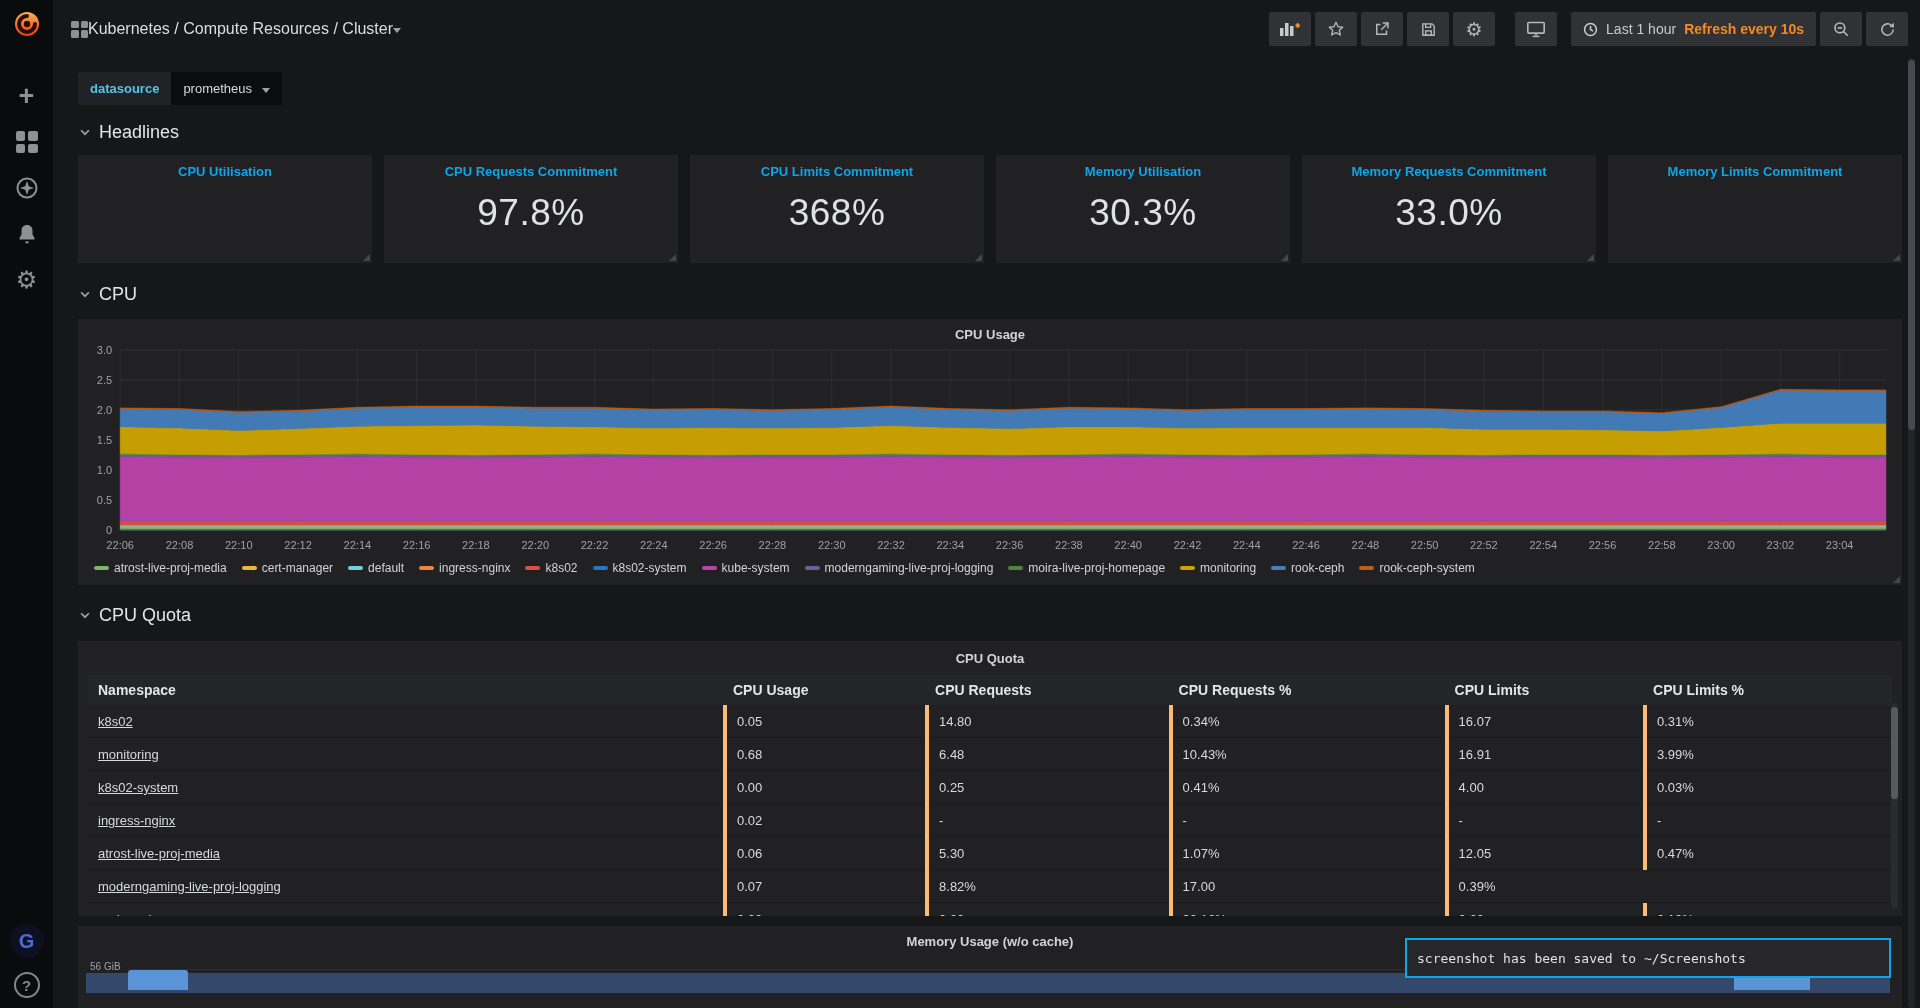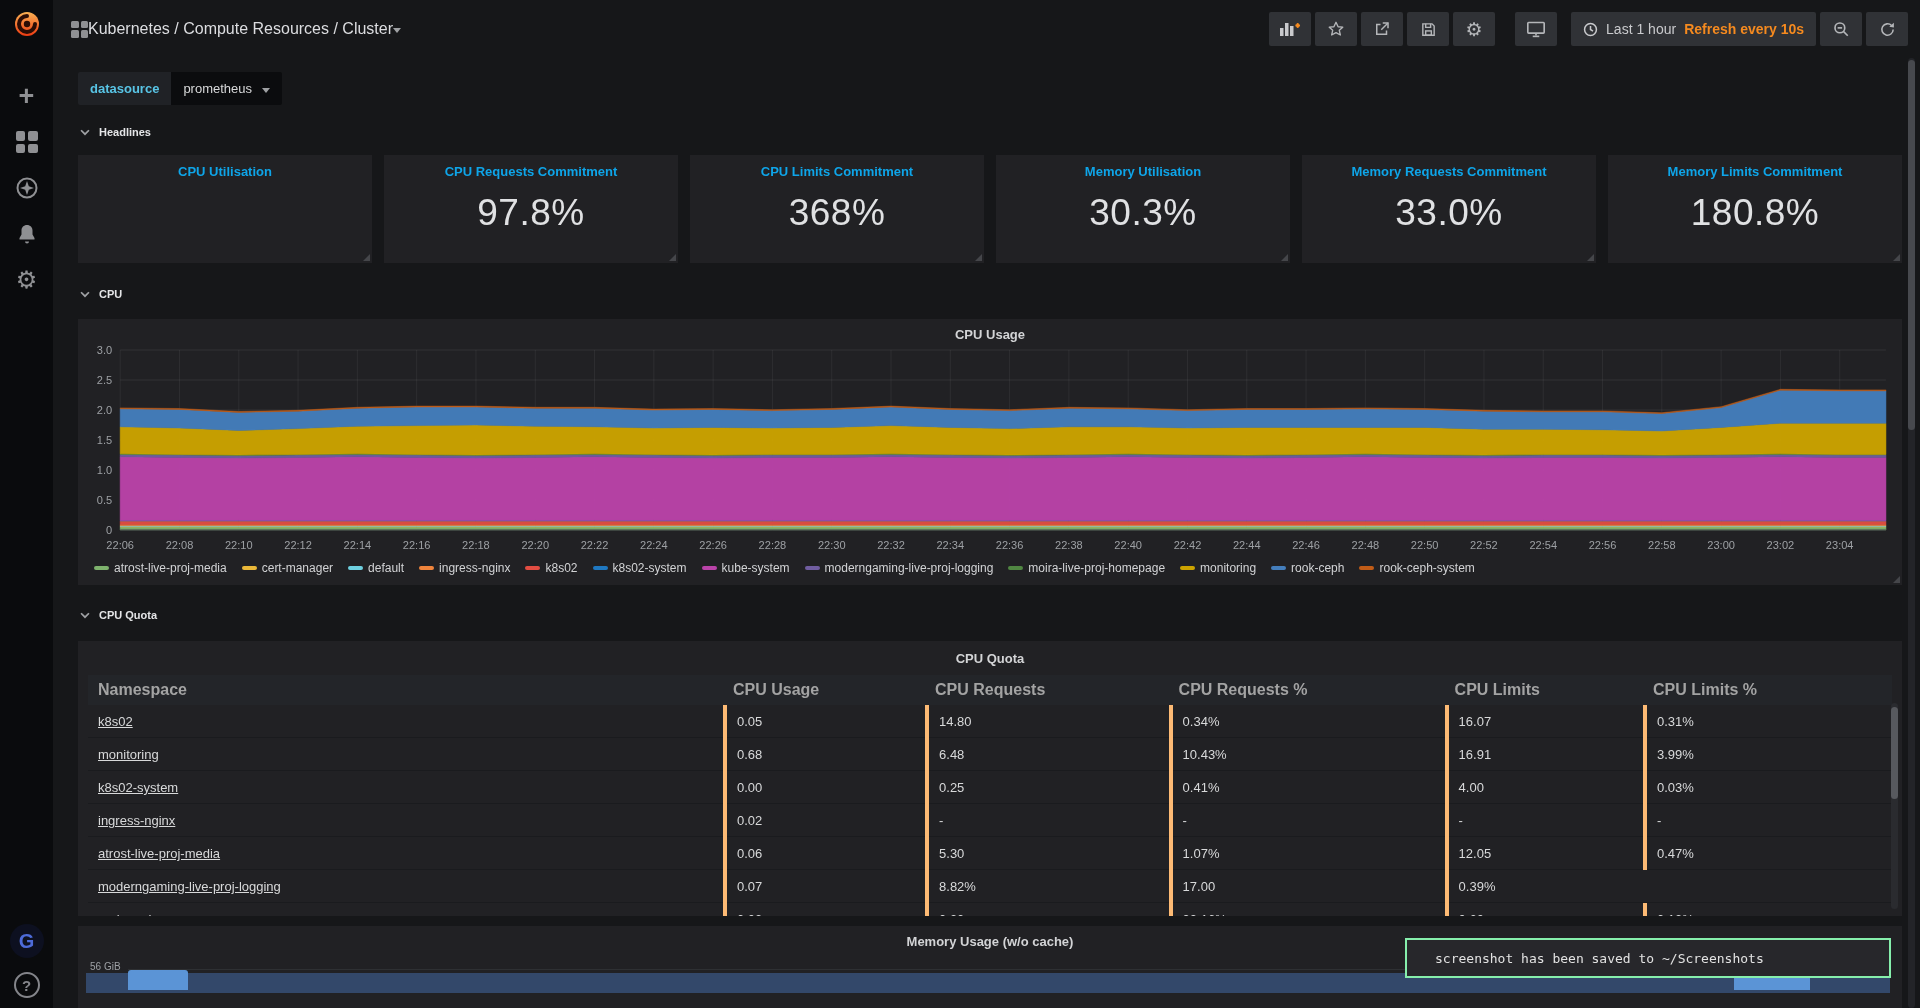--- a/index.html
+++ b/index.html
@@ -40,62 +40,62 @@
   .refresh-text { font-size:14px; color:#f58a1f; font-weight:700; }
   .gear-glyph { font-size:19px; line-height:1; color:#b4b6b9; }
   
   .content { position:absolute; left:25px; right:18px; top:58px; }
   .submenu { margin-top:14px; display:flex; align-items:flex-end; }
   .chip-label { height:33px; background:#202226; color:#58c4e5; font-size:13px; font-weight:700;
     display:flex; align-items:center; padding:0 12px; border-radius:2px 0 0 2px; }
   .chip-value { height:33px; background:#0b0c0e; color:#d8d9da; font-size:13px;
     display:flex; align-items:center; gap:10px; padding:0 12px; cursor:pointer; border-radius:0 2px 2px 0;}
   .section-header { margin-top:16px; display:flex; align-items:center; gap:7px; height:22px; cursor:pointer; }
-  .section-title { font-size:11px; font-weight:700; color:#e4e5e7; }
+  .section-title { font-size:18px; font-weight:400; color:#e4e5e7; }
   .panel { background:#212124; position:relative; }
   .corner { position:absolute; right:2px; bottom:2px; width:0; height:0;
     border-bottom:7px solid #45464a; border-left:7px solid transparent; }
   
   .stats-row { margin-top:12px; display:grid; grid-template-columns:repeat(6,1fr); gap:12px; height:108px; }
   .stat-title { text-align:center; font-size:13px; font-weight:700; color:#0ea5e9; padding-top:9px; }
   .stat-value { text-align:center; font-size:37px; font-weight:500; color:#e0e1e3; margin-top:13px; letter-spacing:.5px;}
   
   .cpu-panel { margin-top:14px; height:266px; padding:4px 8px; }
   .panel-title { text-align:center; font-size:13px; font-weight:700; color:#d3d4d6; height:23px; line-height:23px; cursor:pointer;}
   svg.chart { display:block; width:100%; height:212px; }
   .legend { display:flex; gap:15px; align-items:center; padding-left:8px; height:20px; }
   .legend-item { display:flex; align-items:center; gap:5px; font-size:12px; color:#d2d3d5; cursor:pointer; white-space:nowrap;}
   .legend-marker { width:15px; height:4px; border-radius:2px; flex:none; }
   
   .quota-panel { margin-top:15px; height:275px; padding:6px 10px; overflow:hidden; }
   .table { margin-top:5px; }
   .t-row { display:grid; grid-template-columns:35.2% 11.2% 13.5% 15.3% 11% 13.8%; align-items:center; }
   .thead { height:30px; background:#232529; }
-  .th { color:#a3a3a3; font-size:16px; font-weight:700; padding-left:10px; cursor:pointer; }
+  .th { color:#e5e5e5; font-size:14px; font-weight:700; padding-left:10px; cursor:pointer; }
   .tr { height:33px; border-bottom:1px solid #1a1b1e; }
   .td { font-size:13px; color:#d8d9da; padding-left:10px; border-left:4px solid #fdba74; height:33px; line-height:33px;
     overflow:hidden; white-space:nowrap; }
   .td:first-child { border-left:none; }
   .td .ns-link { text-decoration:underline; cursor:pointer; }
   .table-sb-track { position:absolute; right:4px; top:62px; width:7px; height:206px; background:#2a2b2f; border-radius:4px; }
   .table-sb-thumb { position:absolute; right:4px; top:66px; width:7px; height:92px; background:#57595e; border-radius:4px; cursor:grab;}
   
   .memory-panel { margin-top:10px; height:120px; padding:4px 8px; }
   .mem-ylabel { position:absolute; left:12px; top:35px; font-size:10px; color:#9da0a4; }
   .mem-grid { position:absolute; left:50px; right:16px; top:43px; height:1px; background:#2e3033; }
   .mem-band-base { position:absolute; left:8px; right:12px; top:47px; height:20px; background:#33486a; }
   .mem-bright { position:absolute; top:44px; height:20px; background:#5b94d6; border-radius:3px 3px 0 0; }
   .mem-bright.left { left:50px; width:60px; }
   .mem-bright.right { left:1656px; width:76px; }
   
   .page-sb-track { position:absolute; right:5px; top:58px; bottom:0; width:7px; background:#232428; border-radius:4px; z-index:7;}
   .page-sb-thumb { position:absolute; right:5px; top:60px; width:7px; height:370px; background:#47494e; border-radius:4px; z-index:8; cursor:grab;}
   
   .toast { position:absolute; left:1405px; top:938px; width:486px; height:40px; background:#27272b;
-    border:2px solid #86efac; z-index:20; display:flex; align-items:center; padding-left:28px; }
+    border:2px solid #0ea5e9; z-index:20; display:flex; align-items:center; padding-left:10px; }
   .toast-text { font-family:"DejaVu Sans Mono","Liberation Mono",monospace; font-size:13px; color:#e2e2e2; }
   .icon-plus-big { font-size:27px; font-weight:bold; color:#8f9093; line-height:1; }
   .sq4 { width:22px; height:22px; display:grid; grid-template:1fr 1fr/1fr 1fr; gap:3px; }
   .sq4 span { background:#8f9093; border-radius:2px; }
 </style>
 </head>
 <body>
 
 <aside class="sidebar">
   <div class="logo">
@@ -256,21 +256,20 @@
           <div class="stat-value">30.3%</div>
           <span class="corner"></span>
         </div>
         <div class="panel">
           <div class="stat-title">Memory Requests Commitment</div>
           <div class="stat-value">33.0%</div>
           <span class="corner"></span>
         </div>
         <div class="panel">
           <div class="stat-title">Memory Limits Commitment</div>
-          <div class="stat-value">180.8%</div>
           <span class="corner"></span>
         </div>
       </div>
 
     <div class="section-header" style="margin-top:20px">
       <svg width="14" height="14" viewBox="0 0 16 16" fill="none" stroke="#9fa1a4" stroke-width="2">
           <path d="M3.5 6l4.5 4.5L12.5 6"></path>
         </svg>
       <span class="section-title">CPU</span>
     </div>

